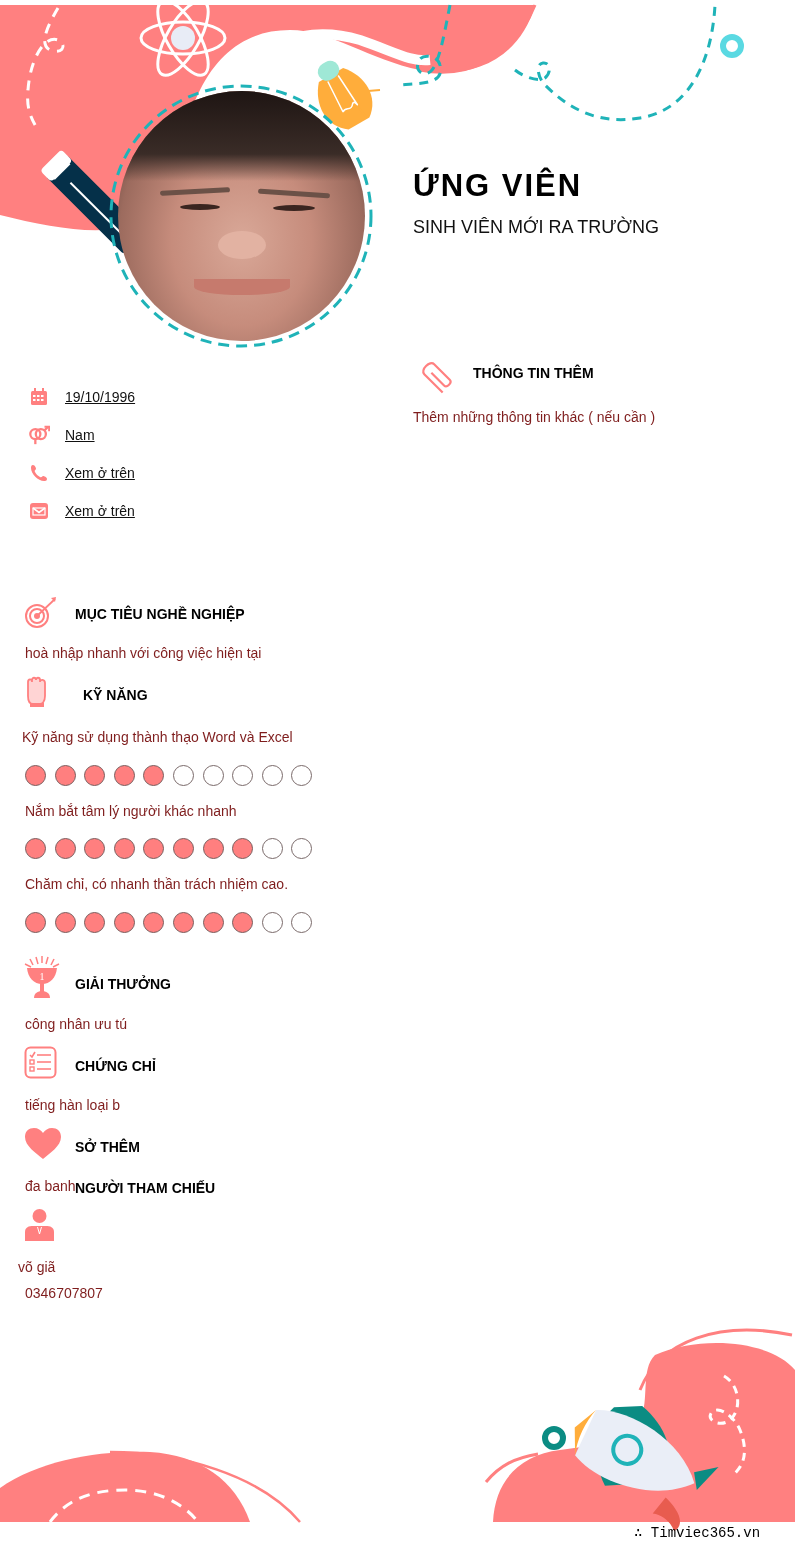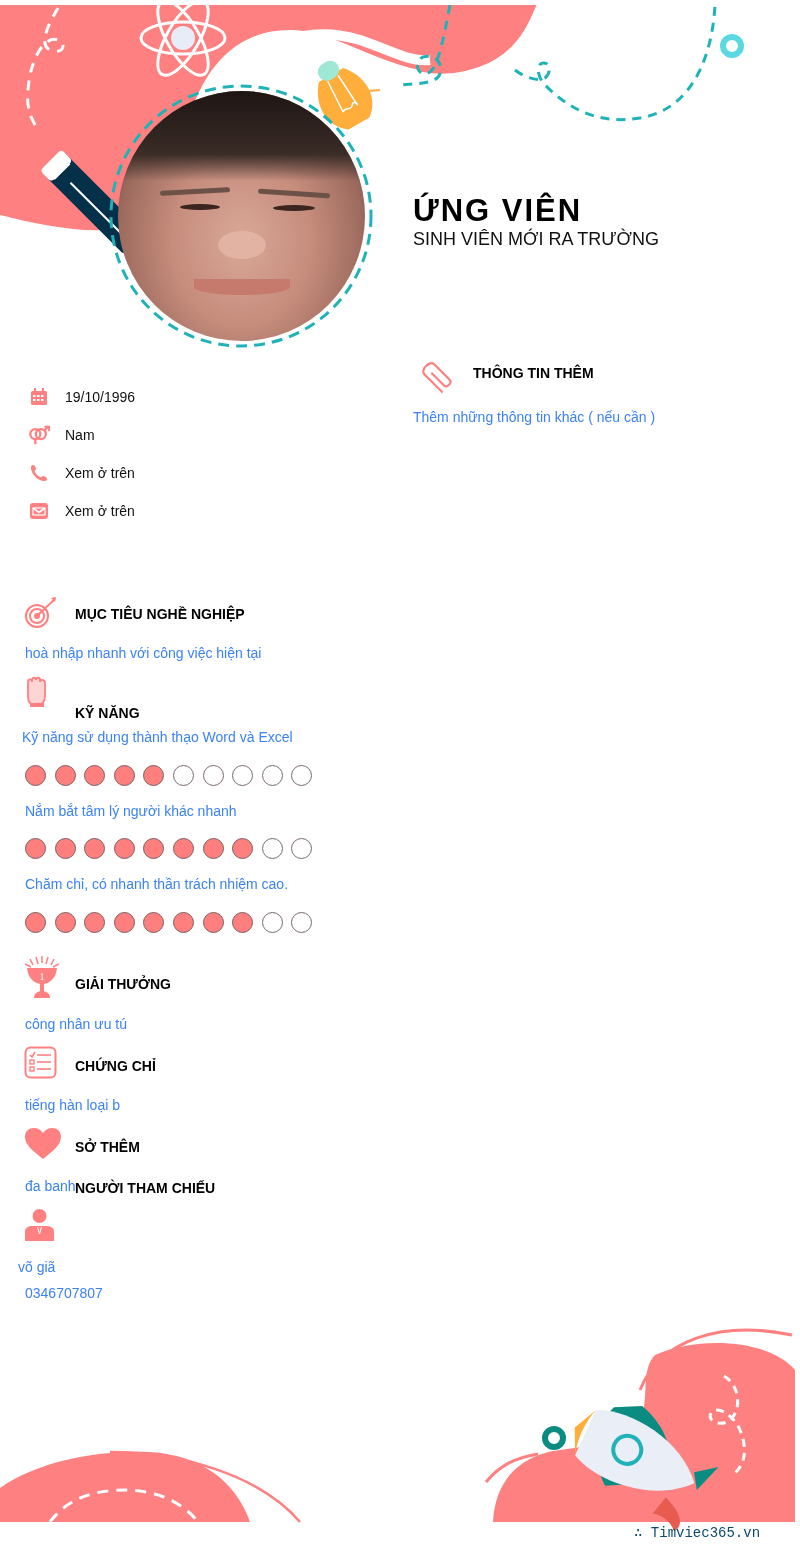--- a/index.html
+++ b/index.html
@@ -15,36 +15,36 @@
     background: radial-gradient(ellipse at 50% 60%, #d9a898 0%, #c68c7c 40%, #9c6b5e 70%, #3c2a25 100%);
     overflow: hidden;
   }
   .avatar .hair { position: absolute; left: 0; top: 0; width: 100%; height: 36%;
     background: linear-gradient(180deg, #1e1513 0%, #3a2c27 70%, rgba(60,44,39,0) 100%); }
   .avatar .brow { position: absolute; height: 5px; background: #6b5147; border-radius: 3px; }
   .avatar .eye { position: absolute; height: 6px; background: #3a2520; border-radius: 50%; }
   .avatar .nose { position: absolute; left: 100px; top: 140px; width: 48px; height: 28px; border-radius: 50%; background: #e2b2a2; }
   .avatar .mouth { position: absolute; left: 76px; top: 188px; width: 96px; height: 16px; border-radius: 0 0 50% 50%; background: #c67a6d; }
 
-  .name { position: absolute; left: 413px; top: 168px; font-size: 31px; font-weight: 700; letter-spacing: 2px; color: #000; margin-top: 25px; }
-  .subtitle { position: absolute; left: 413px; top: 217px; font-size: 18px; color: #111; margin-top: 12px; }
+  .name { position: absolute; left: 413px; top: 168px; font-size: 31px; font-weight: 700; letter-spacing: 2px; color: #000; }
+  .subtitle { position: absolute; left: 413px; top: 217px; font-size: 18px; color: #111; }
 
   .info { position: absolute; left: 28px; width: 340px; height: 24px; display: flex; align-items: center; }
   .info .icon { width: 22px; height: 22px; display: flex; align-items: center; justify-content: center; }
-  .info .txt { position: absolute; left: 37px; font-size: 14px; color: #111; }
+  .info .txt { position: absolute; left: 37px; font-size: 14px; color: #111; text-decoration: underline; }
 
   .sec-title { position: absolute; font-size: 14px; font-weight: 700; color: #000; }
   .sec-icon { position: absolute; width: 36px; height: 36px; }
-  .para { position: absolute; font-size: 14px; color: #3b82f6; }
+  .para { position: absolute; font-size: 14px; color: #7f1d1d; }
 
   .dots { position: absolute; left: 25px; display: flex; gap: 8.6px; }
   .dot { width: 21px; height: 21px; border-radius: 50%; border: 1.5px solid #7a6a6a; background: #fff; }
   .dot.on { background: #ff7f7f; border-color: #7a5f5f; }
 
-  .watermark { position: absolute; left: 634px; top: 1524px; font-family: "Liberation Mono", "DejaVu Sans Mono", monospace; font-size: 14px; color: #0c4a6e; }
+  .watermark { position: absolute; left: 634px; top: 1524px; font-family: "Liberation Mono", "DejaVu Sans Mono", monospace; font-size: 14px; color: #000000; }
 </style>
 </head>
 <body>
 
 <div class="page">
 
   <svg class="deco" width="800" height="1548" viewBox="0 0 800 1548">
 
     <path d="M0,5 L535,5 C520,60 470,80 420,70 C370,60 330,30 290,30 C250,30 220,50 200,90 C180,130 170,190 150,215 C120,240 60,230 0,215 Z" fill="#ff8080"></path>
 
@@ -177,21 +177,21 @@
     <line x1="13" y1="20" x2="31" y2="3" stroke="#ff8080" stroke-width="1.8"></line>
     <path d="M27,2 L32,1 L31,6 Z" fill="#ff8080"></path>
   </svg>
   <div class="sec-title" style="left:75px;top:606px;">MỤC TIÊU NGHỀ NGHIỆP</div>
   <div class="para" style="left:25px;top:645px;">hoà nhập nhanh với công việc hiện tại</div>
 
   <svg class="sec-icon" style="left:24px;top:676px;" viewBox="0 0 36 36">
     <path d="M4,6 C4,3 8,2 8,6 L8,4 C8,1 12,1 12,4 L12,4 C12,1 16,1 16,4 L16,6 C16,3 21,3 21,7 L21,20 C21,26 18,28 16,28 L9,28 C6,28 4,25 4,20 Z" fill="#ffd4d4" stroke="#ff8080" stroke-width="1.8"></path>
     <rect x="6" y="27" width="14" height="4" fill="#ff8080"></rect>
   </svg>
-  <div class="sec-title" style="left:75px;top:687px;margin-top:18px;">KỸ NĂNG</div>
+  <div class="sec-title" style="left:83px;top:687px;">KỸ NĂNG</div>
 
   <div class="para" style="left:22px;top:729px;">Kỹ năng sử dụng thành thạo Word và Excel</div>
   <div class="dots" style="top:765px;">
     <div class="dot on"></div>
       <div class="dot on"></div>
       <div class="dot on"></div>
       <div class="dot on"></div>
       <div class="dot on"></div>
     <div class="dot"></div>
       <div class="dot"></div>

